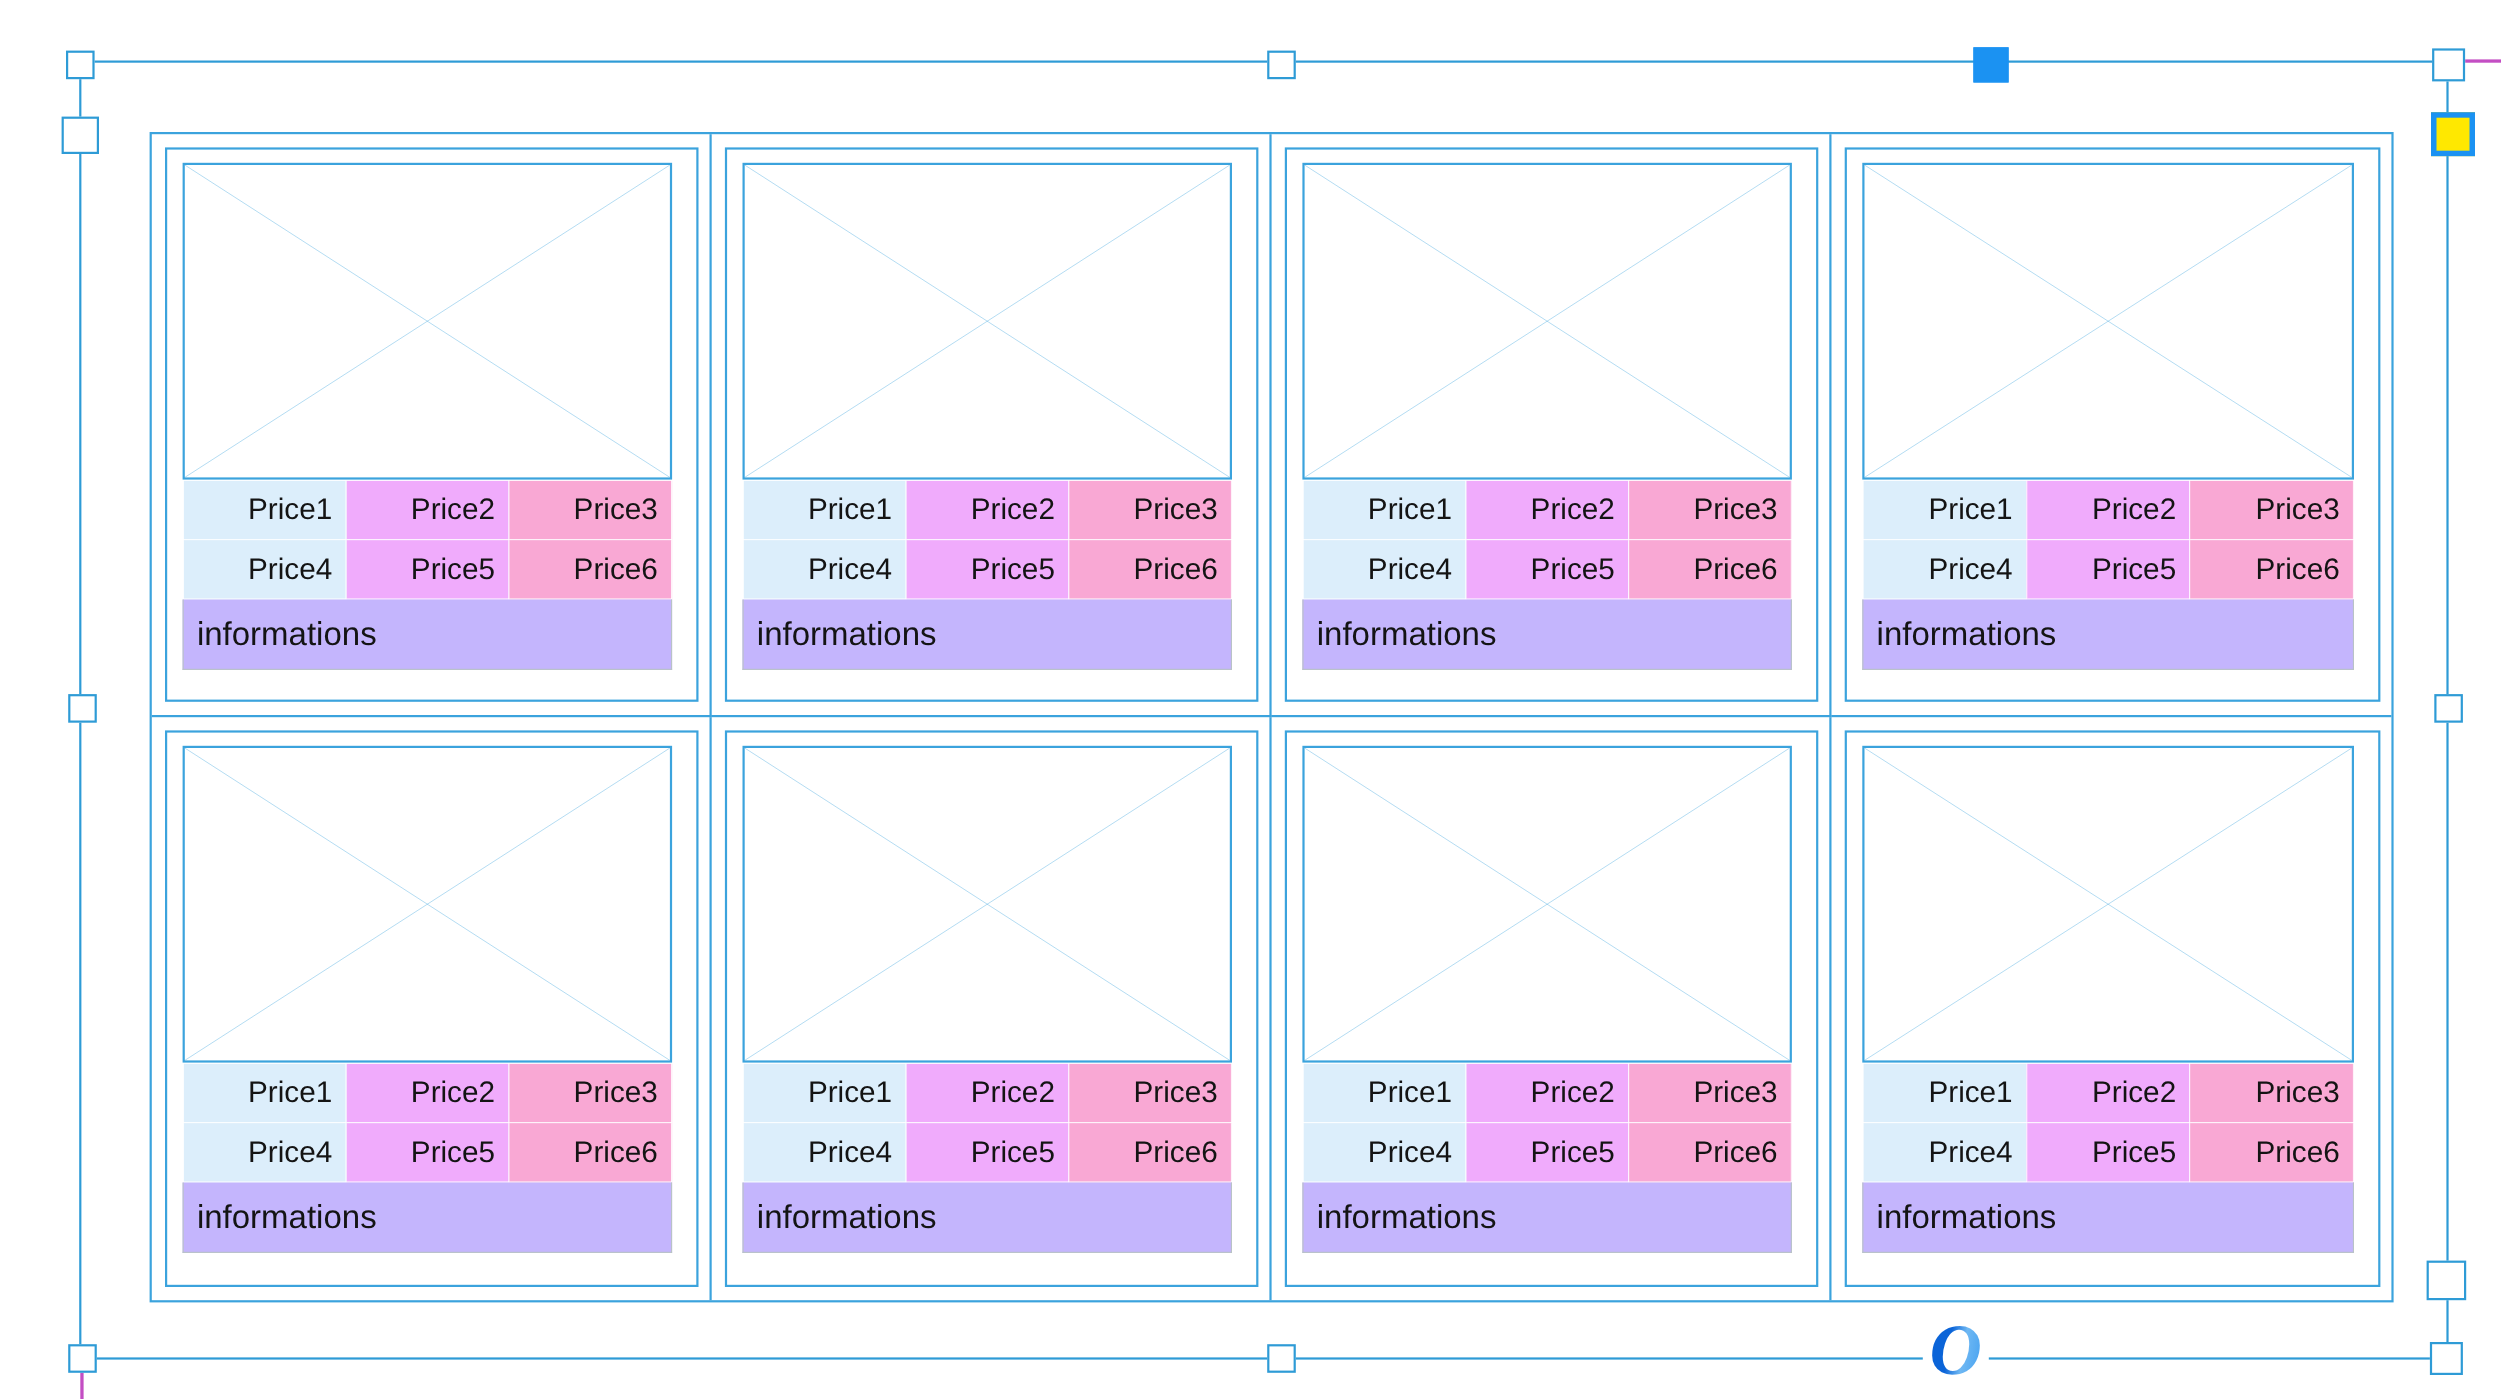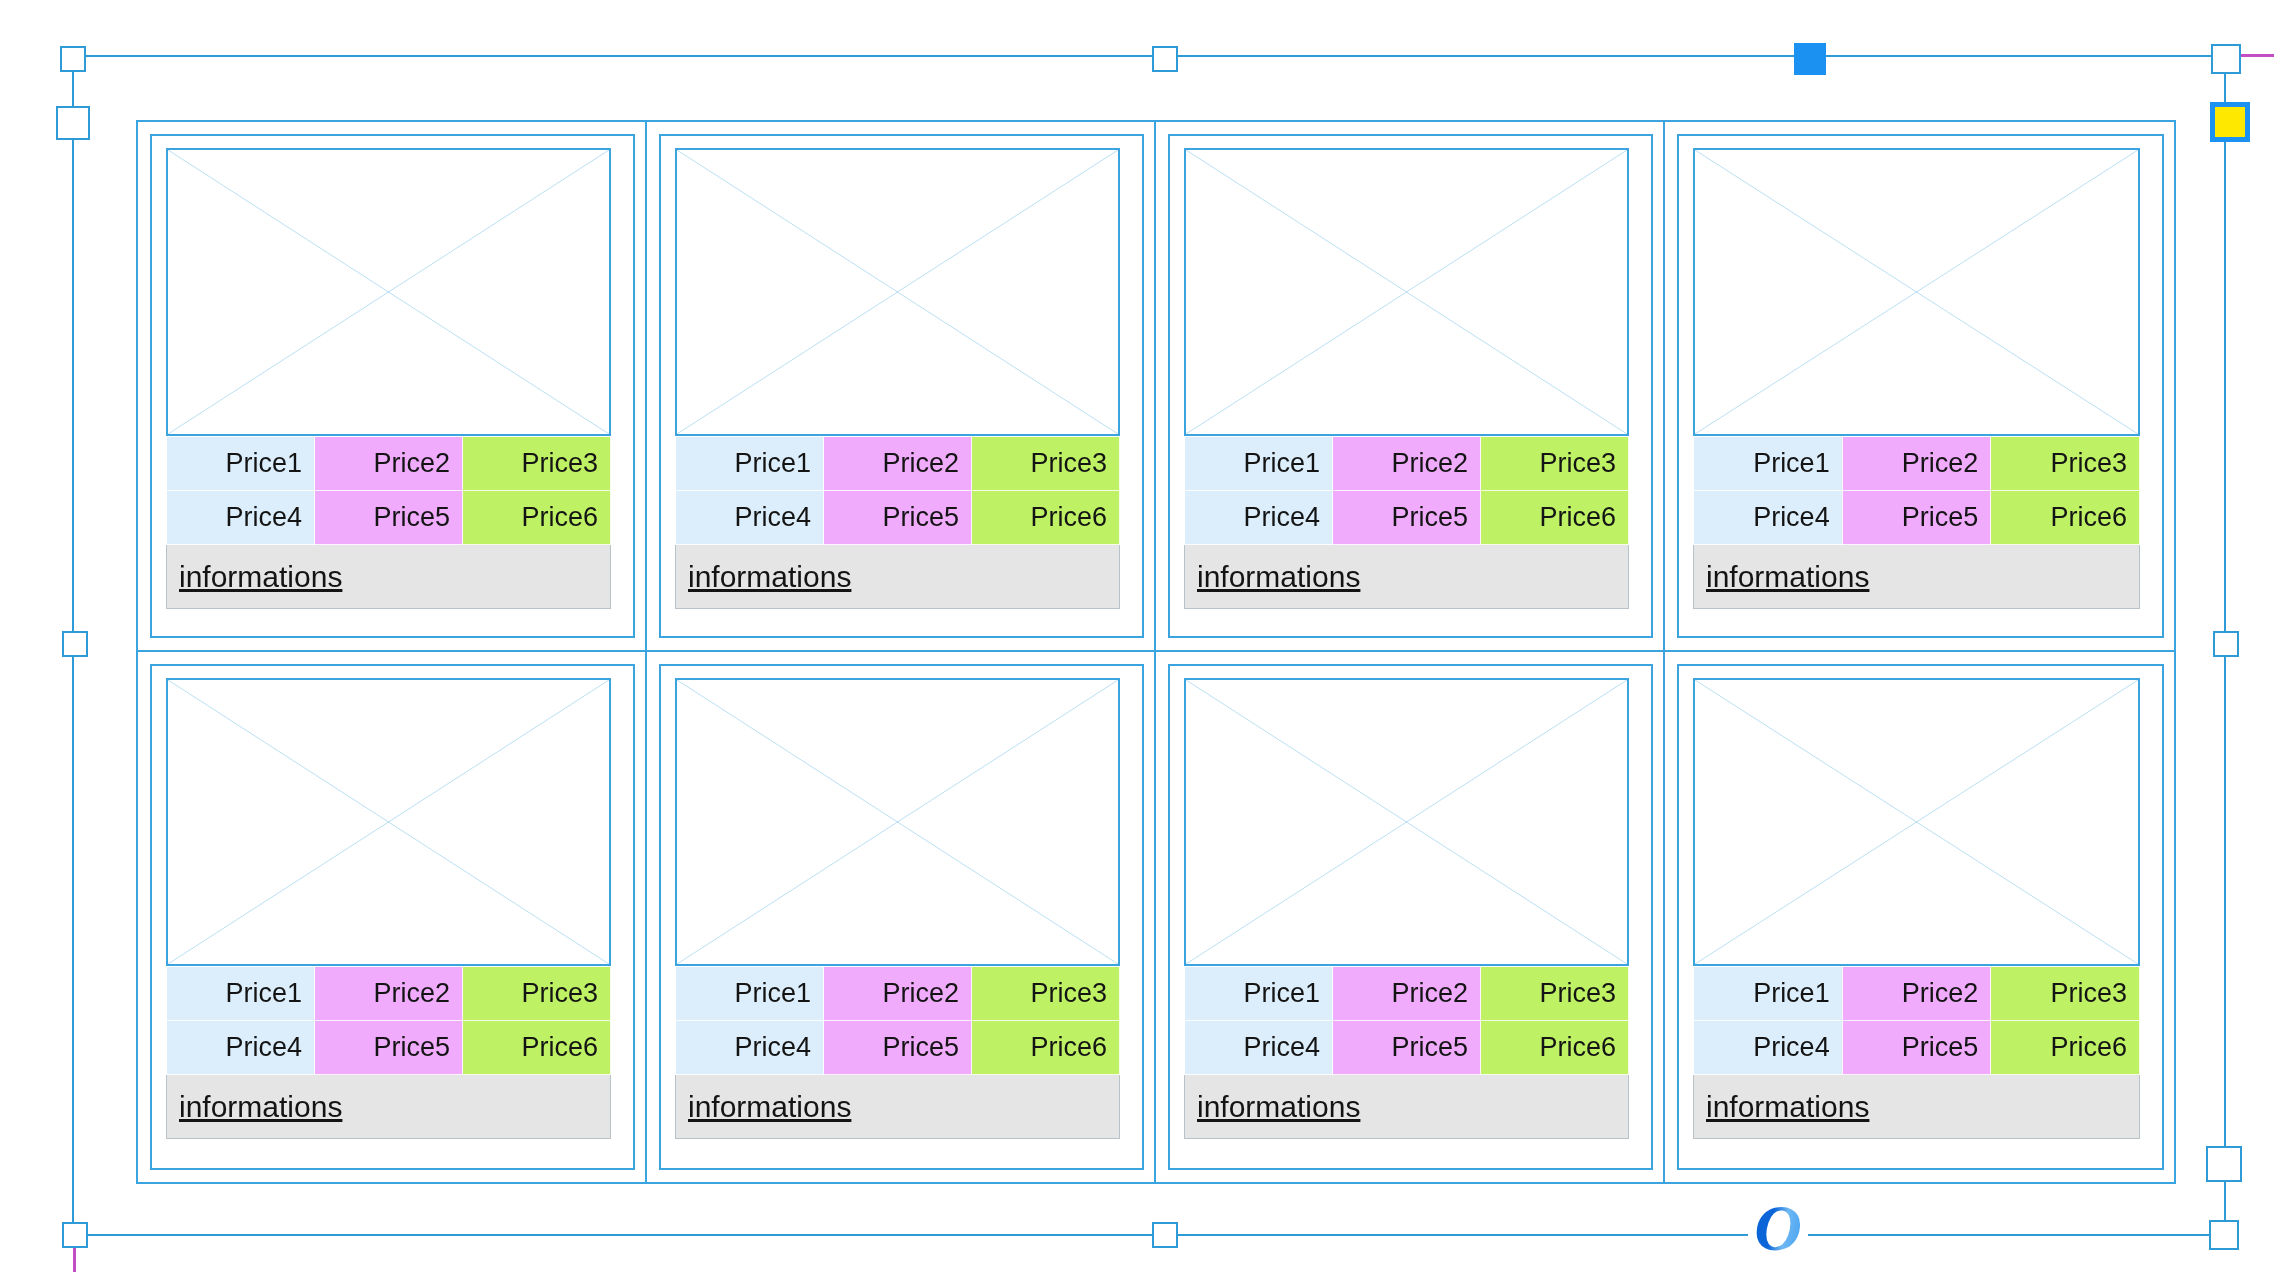--- a/index.html
+++ b/index.html
@@ -65,27 +65,27 @@
 
   
   .price-table{width:100%;border-collapse:collapse;table-layout:fixed;flex:none;}
   .price-table td{
     height:53px;padding:0 12px 0 0;text-align:right;vertical-align:middle;
     font-size:27px;color:#141414;white-space:nowrap;
     border:1px solid rgba(255,255,255,0.85);
   }
   .tone-1{background:#dceefb;}
   .tone-2{background:#f0abfc;}
-  .tone-3{background:#bef264;}
+  .tone-3{background:#f9a8d4;}
 
   
   .info-box{
     height:64px;border:1px solid #b9c2c6;border-top:none;box-sizing:border-box;
-    background:#e5e5e5;display:flex;align-items:center;
-    padding-left:12px;font-size:30px;color:#141414;flex:none;text-decoration:underline;
+    background:#c4b5fd;display:flex;align-items:center;
+    padding-left:12px;font-size:30px;color:#141414;flex:none;
   }
 
   
   #logo-o{
     position:absolute;left:1748px;top:1196px;width:60px;height:64px;
     display:flex;align-items:center;justify-content:center;
     font-family:"Liberation Serif","DejaVu Serif",serif;
     font-style:italic;font-weight:700;font-size:66px;line-height:1;
     background:#ffffff;
   }

